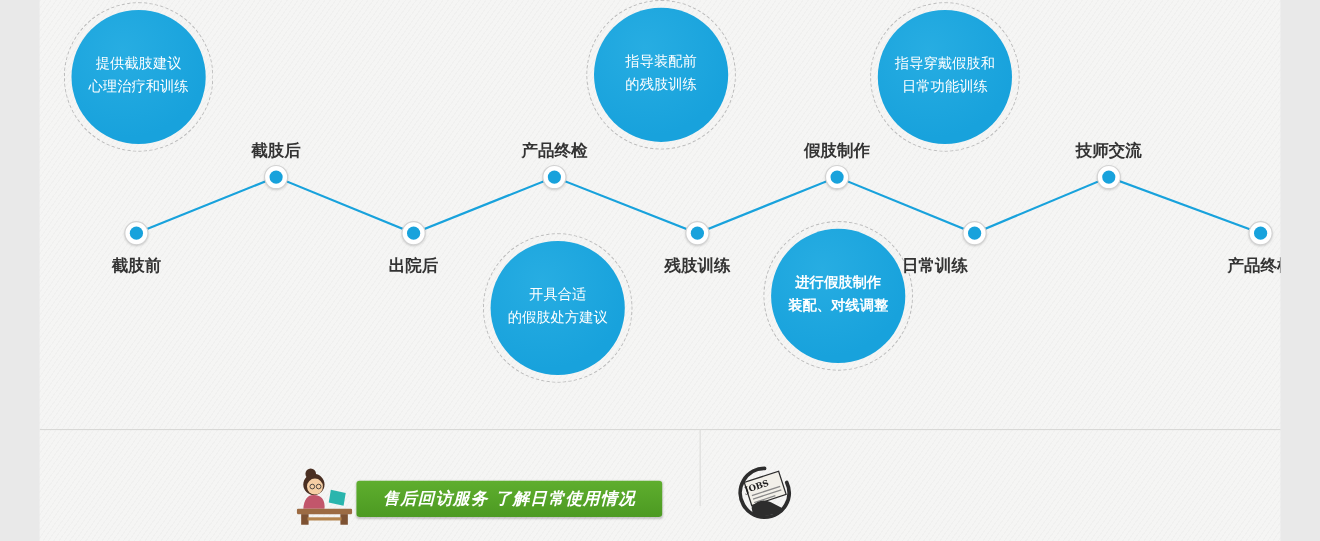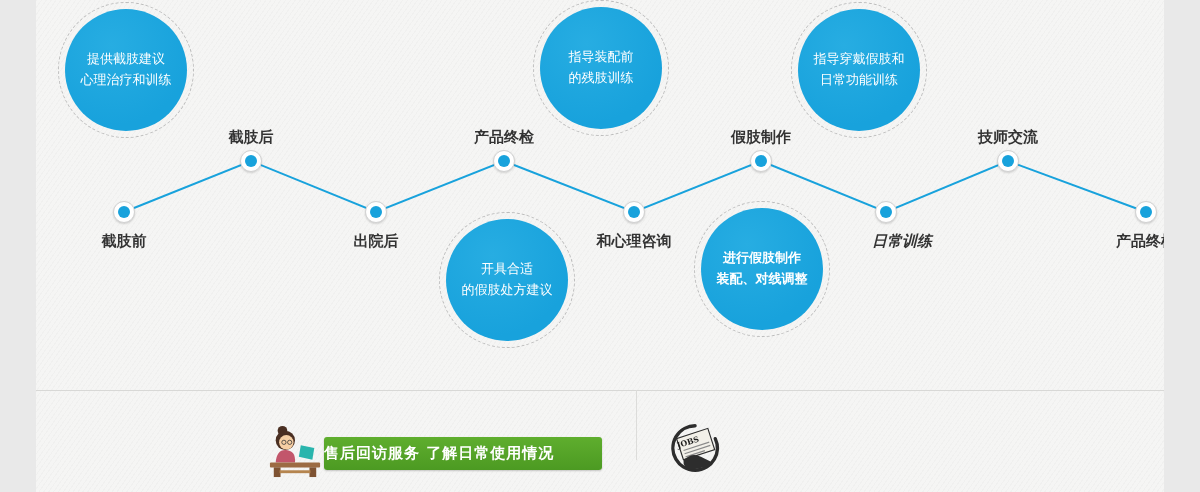--- a/index.html
+++ b/index.html
@@ -43,24 +43,25 @@
   }
   .nlabel{
     position:absolute;z-index:2;width:100px;
     text-align:center;font-weight:bold;font-size:15px;
     color:var(--label-dark,#333);
   }
   .hsep{position:absolute;left:0;top:390px;width:1200px;height:1px;background:#d8d8d6;z-index:1;}
   .vsep{position:absolute;left:600px;top:390px;width:1px;height:70px;background:#dcdcda;z-index:1;}
   .banner{
     position:absolute;z-index:2;height:33px;line-height:33px;
-    color:#fff;font-weight:bold;font-size:15px;
+    text-align:center;color:#fff;font-weight:bold;font-size:15px;
     letter-spacing:1px;border-radius:3px;cursor:pointer;
     background:linear-gradient(var(--banner-green,#5fae2e), var(--banner-green-dark,#4c9a22));
     box-shadow:0 1px 2px rgba(0,0,0,.2);
+    font-style:italic;
   }
   .ficon{position:absolute;z-index:2;}
 </style>
 </head>
 <body>
 
 <div class="stage">
 
   <svg class="zigzag" width="1200" height="492" viewBox="0 0 1200 492">
     <polyline points="88,212 215,161 340,212 468,161 598,212 725,161 850,212 972,161 1110,212" fill="none" stroke="currentColor" stroke-width="2"></polyline>
@@ -85,23 +86,23 @@
   <div class="node" style="left:587px;top:201px;"></div>
   <div class="node" style="left:714px;top:150px;"></div>
   <div class="node" style="left:839px;top:201px;"></div>
   <div class="node" style="left:961px;top:150px;"></div>
   <div class="node" style="left:1099px;top:201px;"></div>
 
   <div class="nlabel" style="left:38px;top:232px;">截肢前</div>
   <div class="nlabel" style="left:165px;top:128px;font-family:Liberation Mono, monospace;">截肢后</div>
   <div class="nlabel" style="left:290px;top:232px;">出院后</div>
   <div class="nlabel" style="left:418px;top:128px;">产品终检</div>
-  <div class="nlabel" style="left:548px;top:232px;">和心理咨询</div>
+  <div class="nlabel" style="left:548px;top:232px;">残肢训练</div>
   <div class="nlabel" style="left:675px;top:128px;">假肢制作</div>
-  <div class="nlabel" style="left:816px;top:232px;font-style:italic;">日常训练</div>
+  <div class="nlabel" style="left:764px;top:232px;">日常训练</div>
   <div class="nlabel" style="left:922px;top:128px;">技师交流</div>
   <div class="nlabel" style="left:1060px;top:232px;">产品终检</div>
 
   <div class="hsep"></div>
   <div class="vsep"></div>
 
   <svg class="ficon" style="left:230px;top:424px;" width="58" height="54" viewBox="0 0 60 56">
     <circle cx="17" cy="7" r="5" fill="#4a2f22"></circle>
     <circle cx="20" cy="17" r="10" fill="#4a2f22"></circle>
     <circle cx="21" cy="19" r="7.5" fill="#f6cfa4"></circle>

